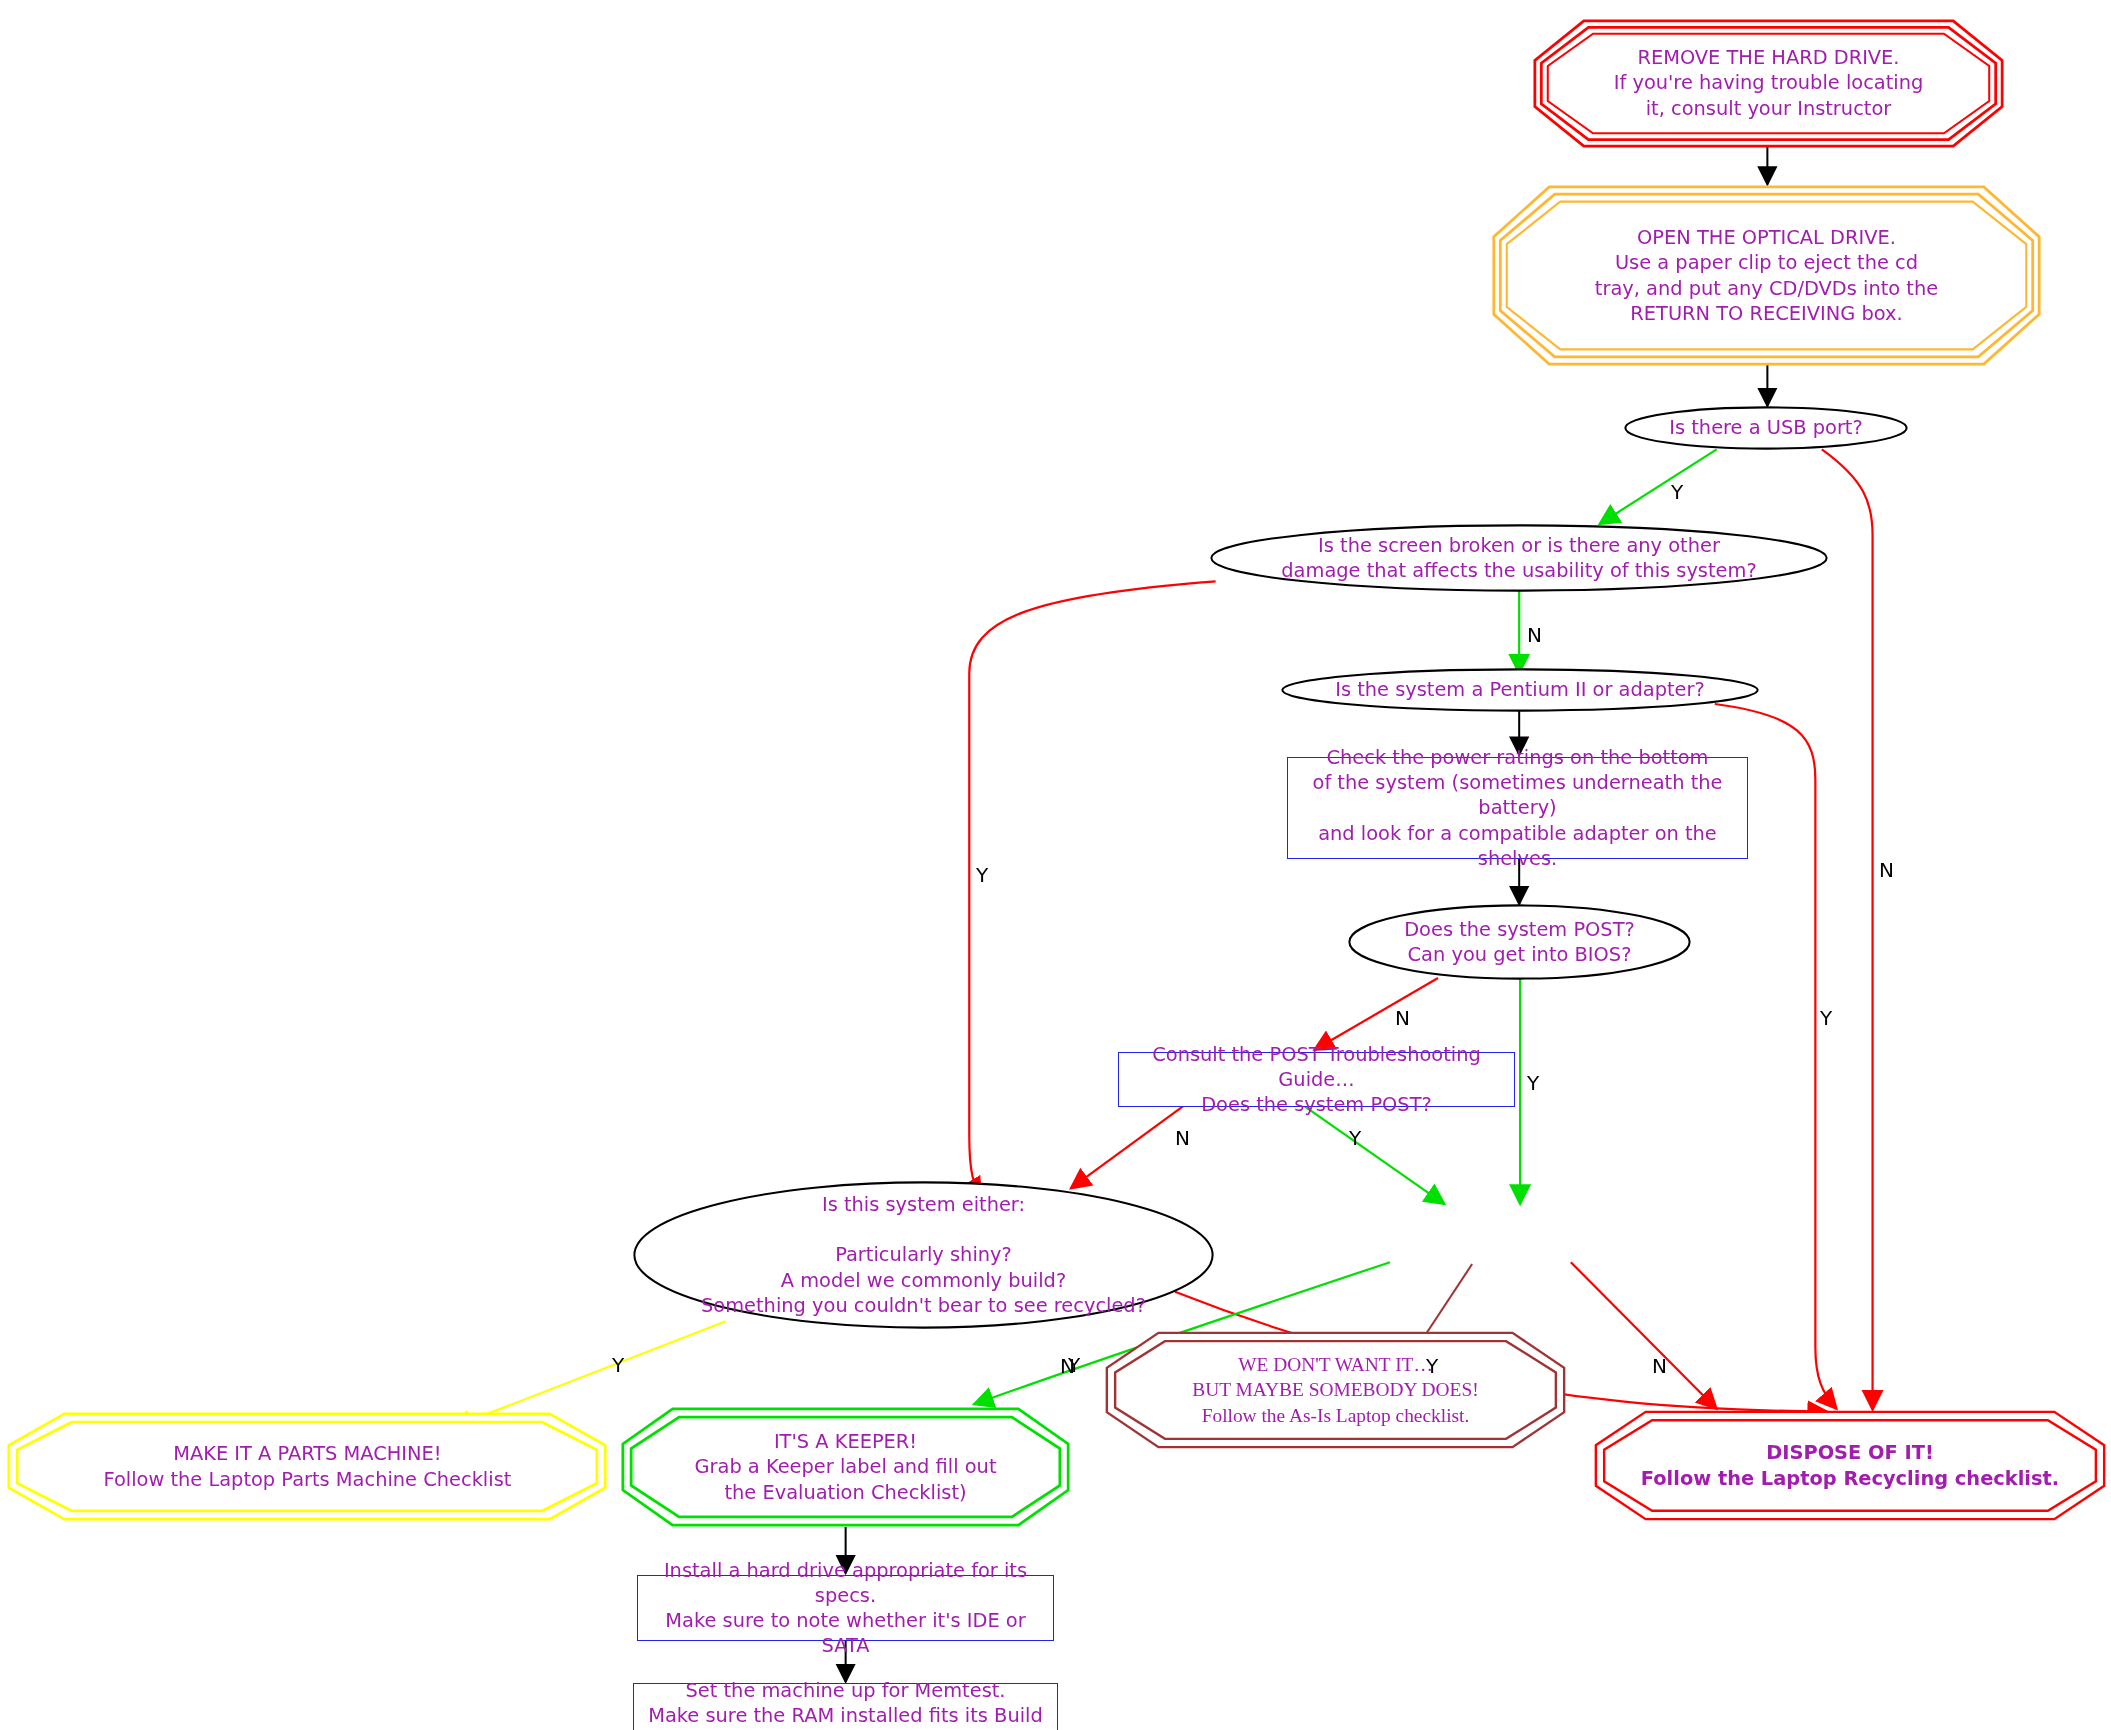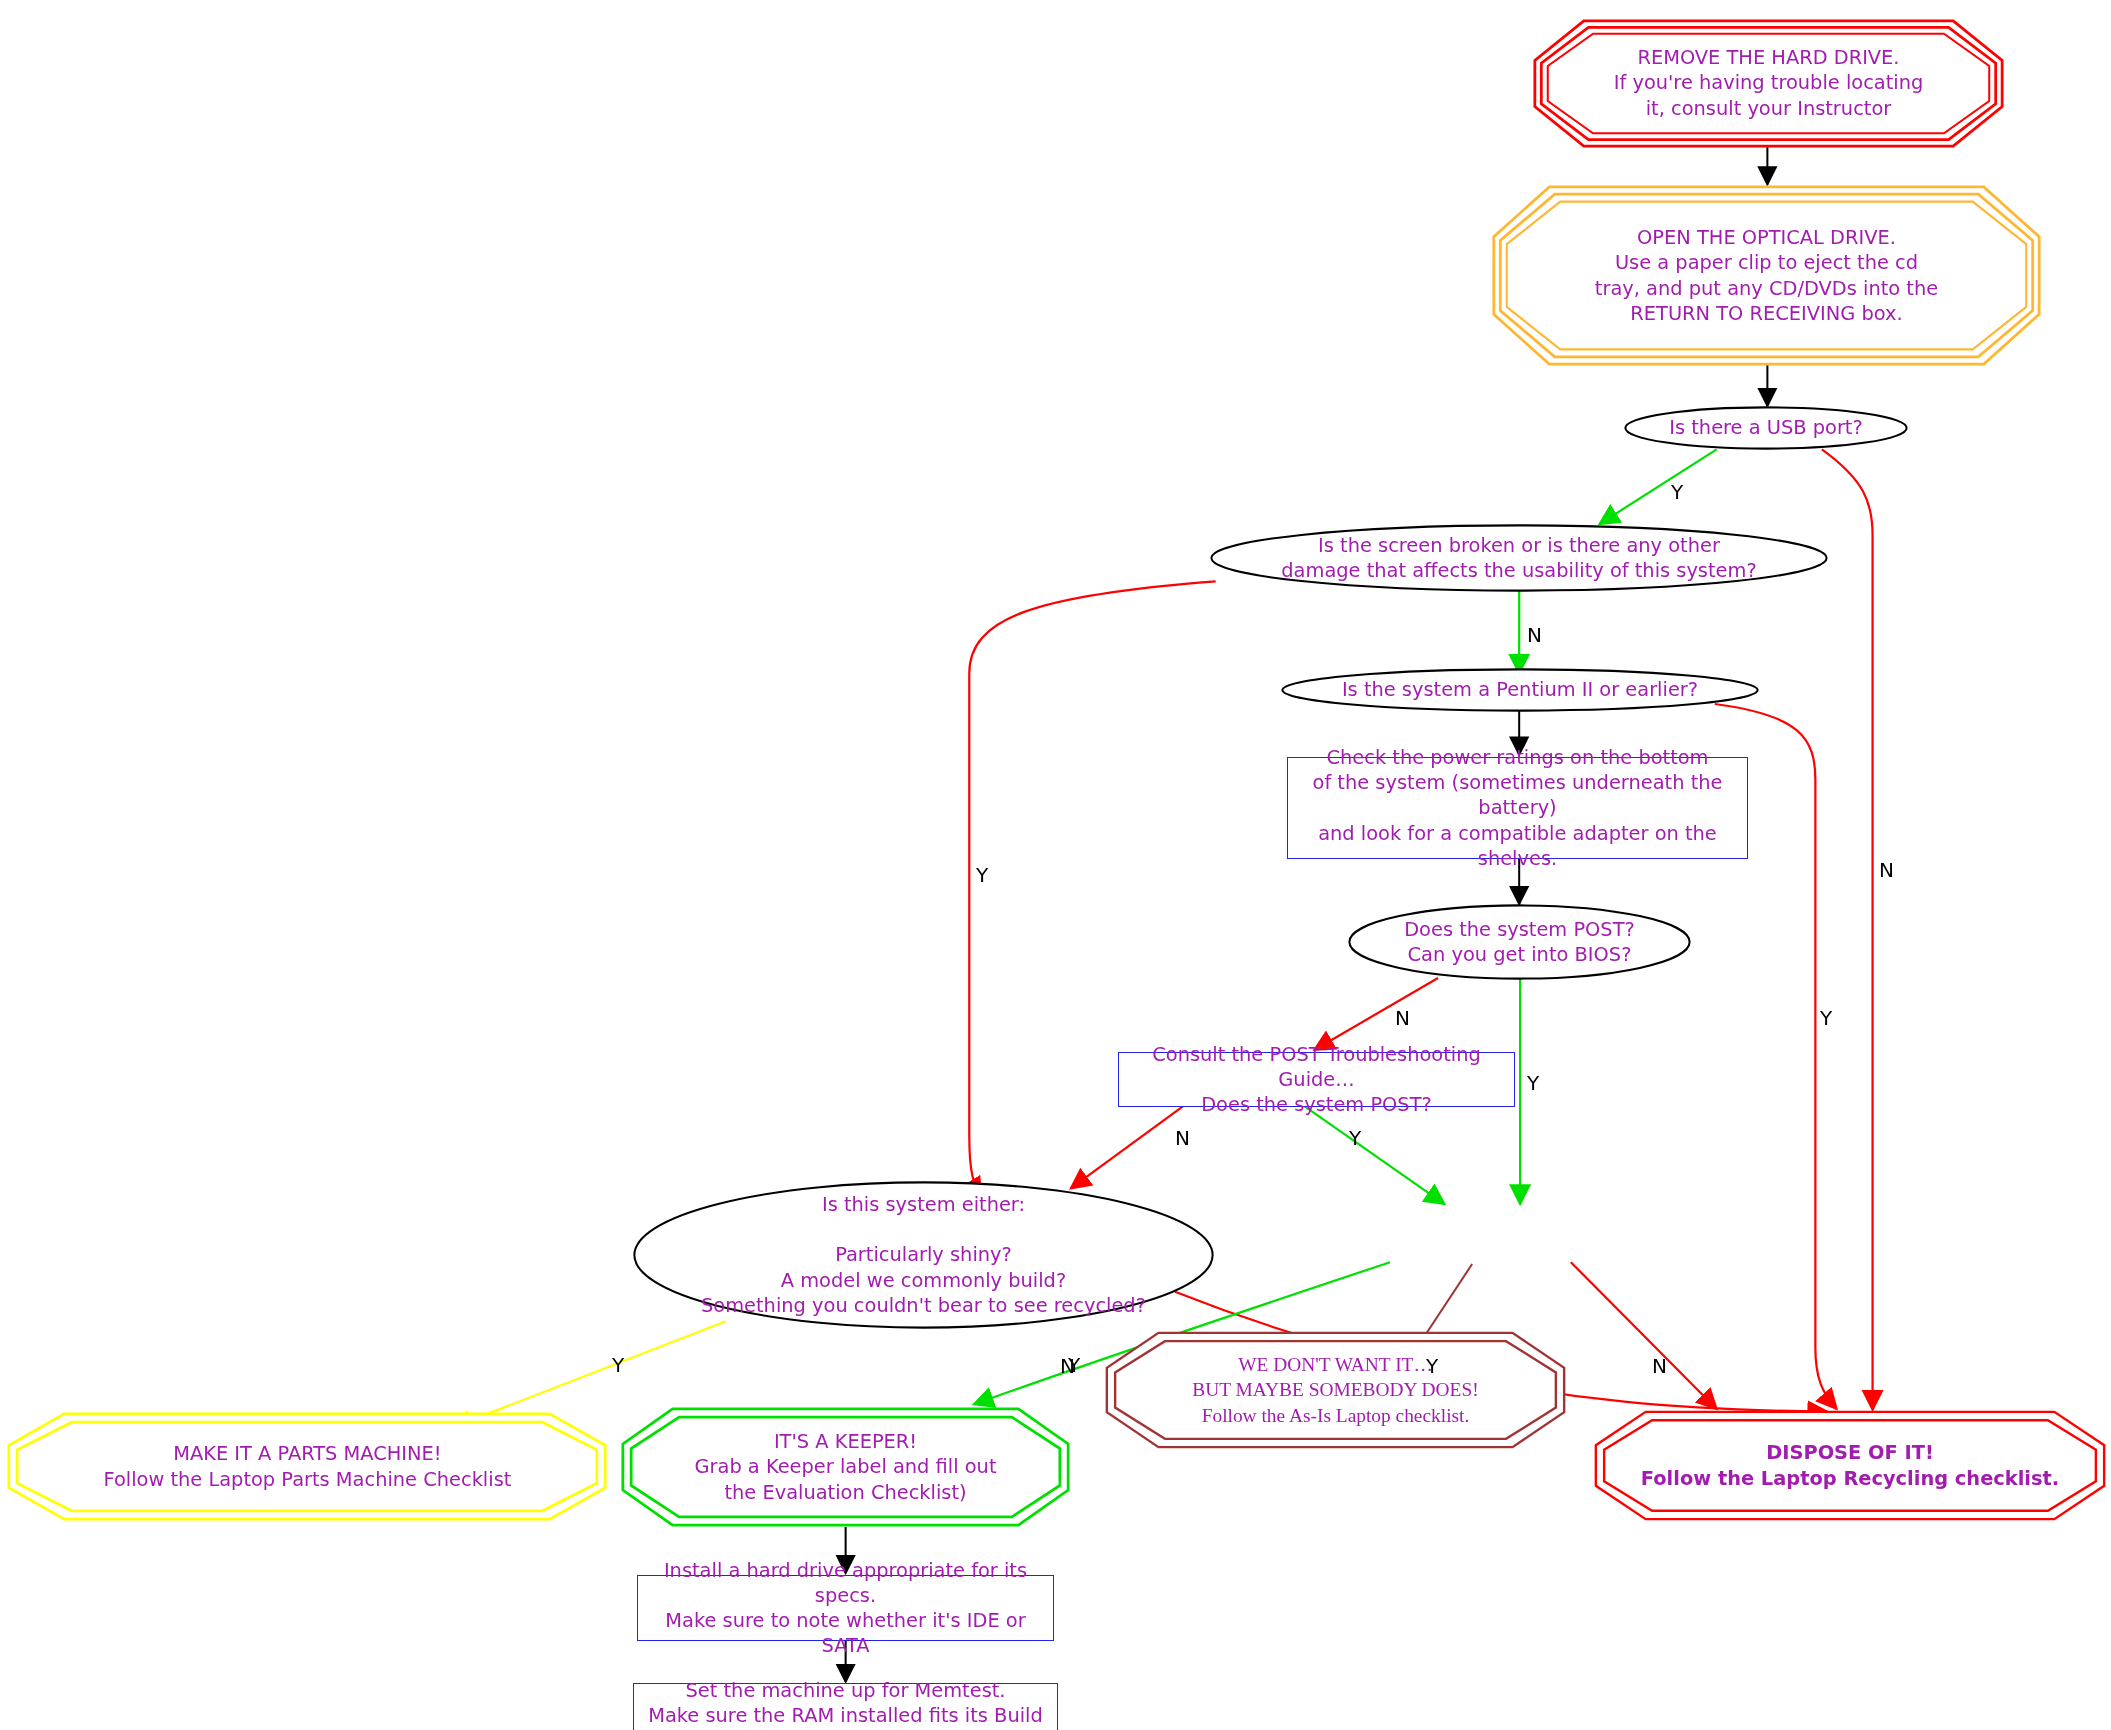--- a/index.html
+++ b/index.html
@@ -133,21 +133,21 @@
       <ellipse cx="335" cy="37" rx="333.5" ry="35.5" fill="#fff" stroke="#000" stroke-width="2.2"></ellipse>
     </svg>
     <span class="lbl">Is the screen broken or is there any other
 damage that affects the usability of this system?</span>
   </div>
 
   <div class="node ellipse" style="left:1281px;top:668px;width:478px;height:44px;">
     <svg viewBox="0 0 518 48" preserveAspectRatio="none">
       <ellipse cx="259" cy="24" rx="257.5" ry="22.5" fill="#fff" stroke="#000" stroke-width="2.2"></ellipse>
     </svg>
-    <span class="lbl">Is the system a Pentium II or earlier?</span>
+    <span class="lbl">Is the system a Pentium II or adapter?</span>
   </div>
 
   <div class="node box" style="left:1287px;top:757px;width:461px;height:102px;">
     <span class="lbl">Check the power ratings on the bottom
 of the system (sometimes underneath the battery)
 and look for a compatible adapter on the shelves.</span>
   </div>
 
   <div class="node ellipse" style="left:1348px;top:904px;width:343px;height:76px;">
     <svg viewBox="0 0 372 82" preserveAspectRatio="none">

